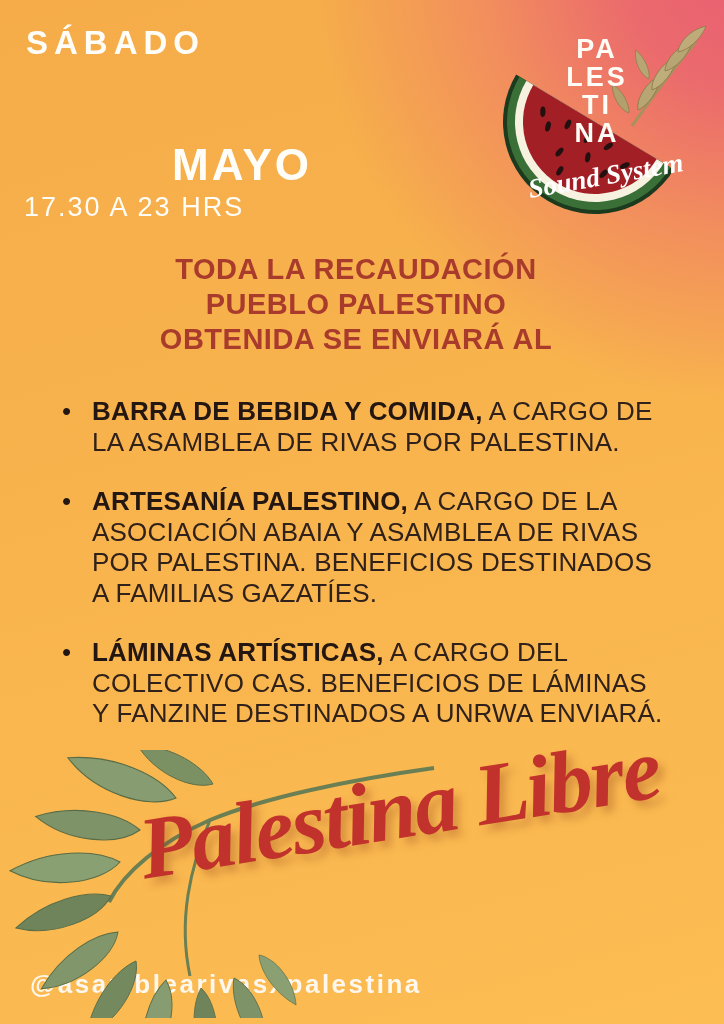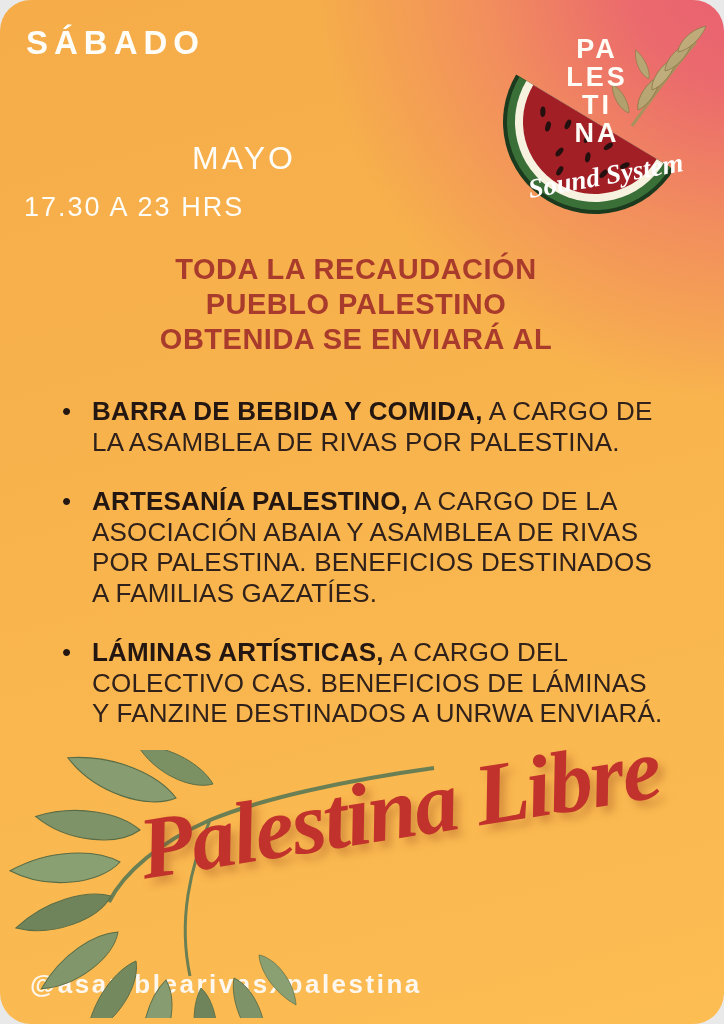--- a/index.html
+++ b/index.html
@@ -2,25 +2,24 @@
 <html><head>
 <meta charset="utf-8">
 <style>
   html,body{margin:0;padding:0;background:#e9e9e9;}
   .poster{
     position:relative;width:724px;height:1024px;overflow:hidden;
     font-family:"Liberation Sans",sans-serif;
     background:
       radial-gradient(circle 480px at 103% -3%, #e95f73 0%, #eb6a6d 25%, #f28f5d 55%, rgba(250,180,80,0) 90%),
       linear-gradient(165deg,#f5ac49 0%,#f9b54e 55%,#fcbd53 100%);
-    border-radius: 31px;
   }
   .day-name{position:absolute;left:26px;top:24px;font-size:33px;font-weight:600;letter-spacing:6px;color:#fffdf7;}
   .day-number{position:absolute;left:24px;top:46px;font-size:142px;line-height:1;font-weight:700;letter-spacing:-3px;color:#fffdf7;}
-  .month{position:absolute;left:172px;top:140px;font-size:32px;font-weight:400;letter-spacing:3px;color:#fffdf7;margin-left:20px;}
+  .month{position:absolute;left:172px;top:140px;font-size:44px;font-weight:700;letter-spacing:3px;color:#fffdf7;}
   .time{position:absolute;left:24px;top:192px;font-size:27px;font-weight:400;letter-spacing:2px;color:#fffdf7;}
 
   .logo-svg{position:absolute;left:500px;top:14px;width:220px;height:230px;}
 
   .headline{position:absolute;left:0;right:28px;top:252px;text-align:center;
     color:#a93b2d;font-size:29px;line-height:35px;font-weight:800;letter-spacing:.5px;padding-left:16px;}
   .headline div{white-space:nowrap;}
 
   .bullets{position:absolute;left:62px;right:54px;top:396px;color:#30211a;font-size:26px;line-height:30.5px;letter-spacing:.2px;}
   .bullet{display:flex;margin-bottom:29px;}

